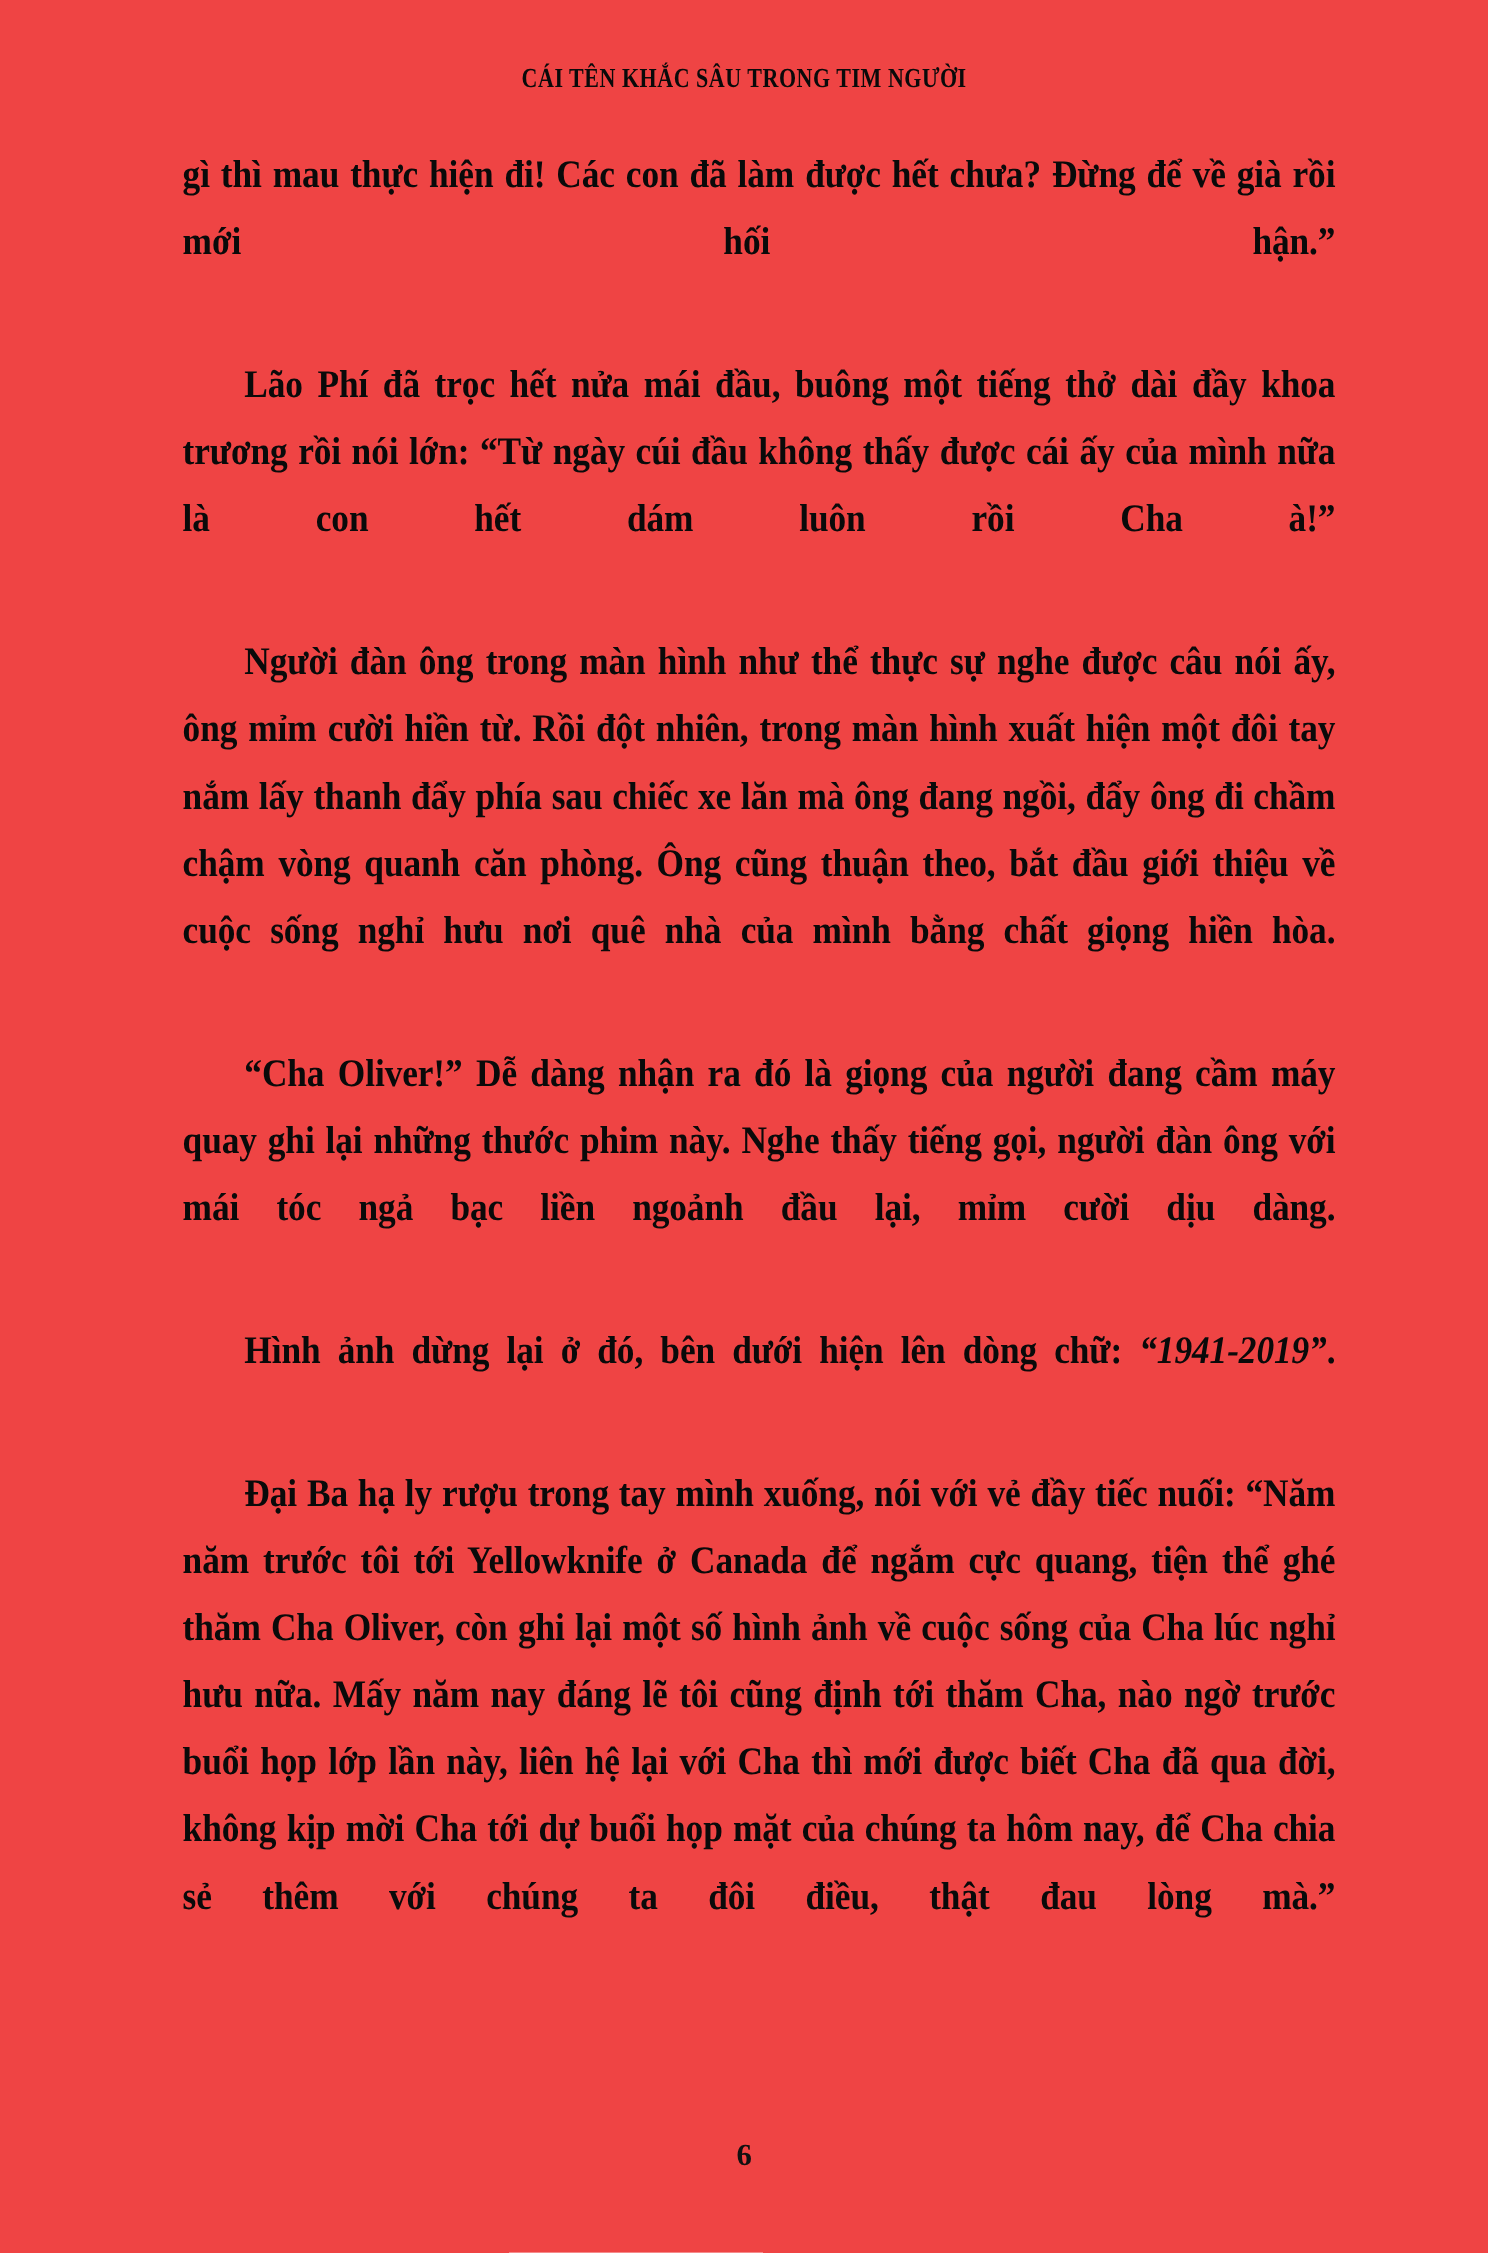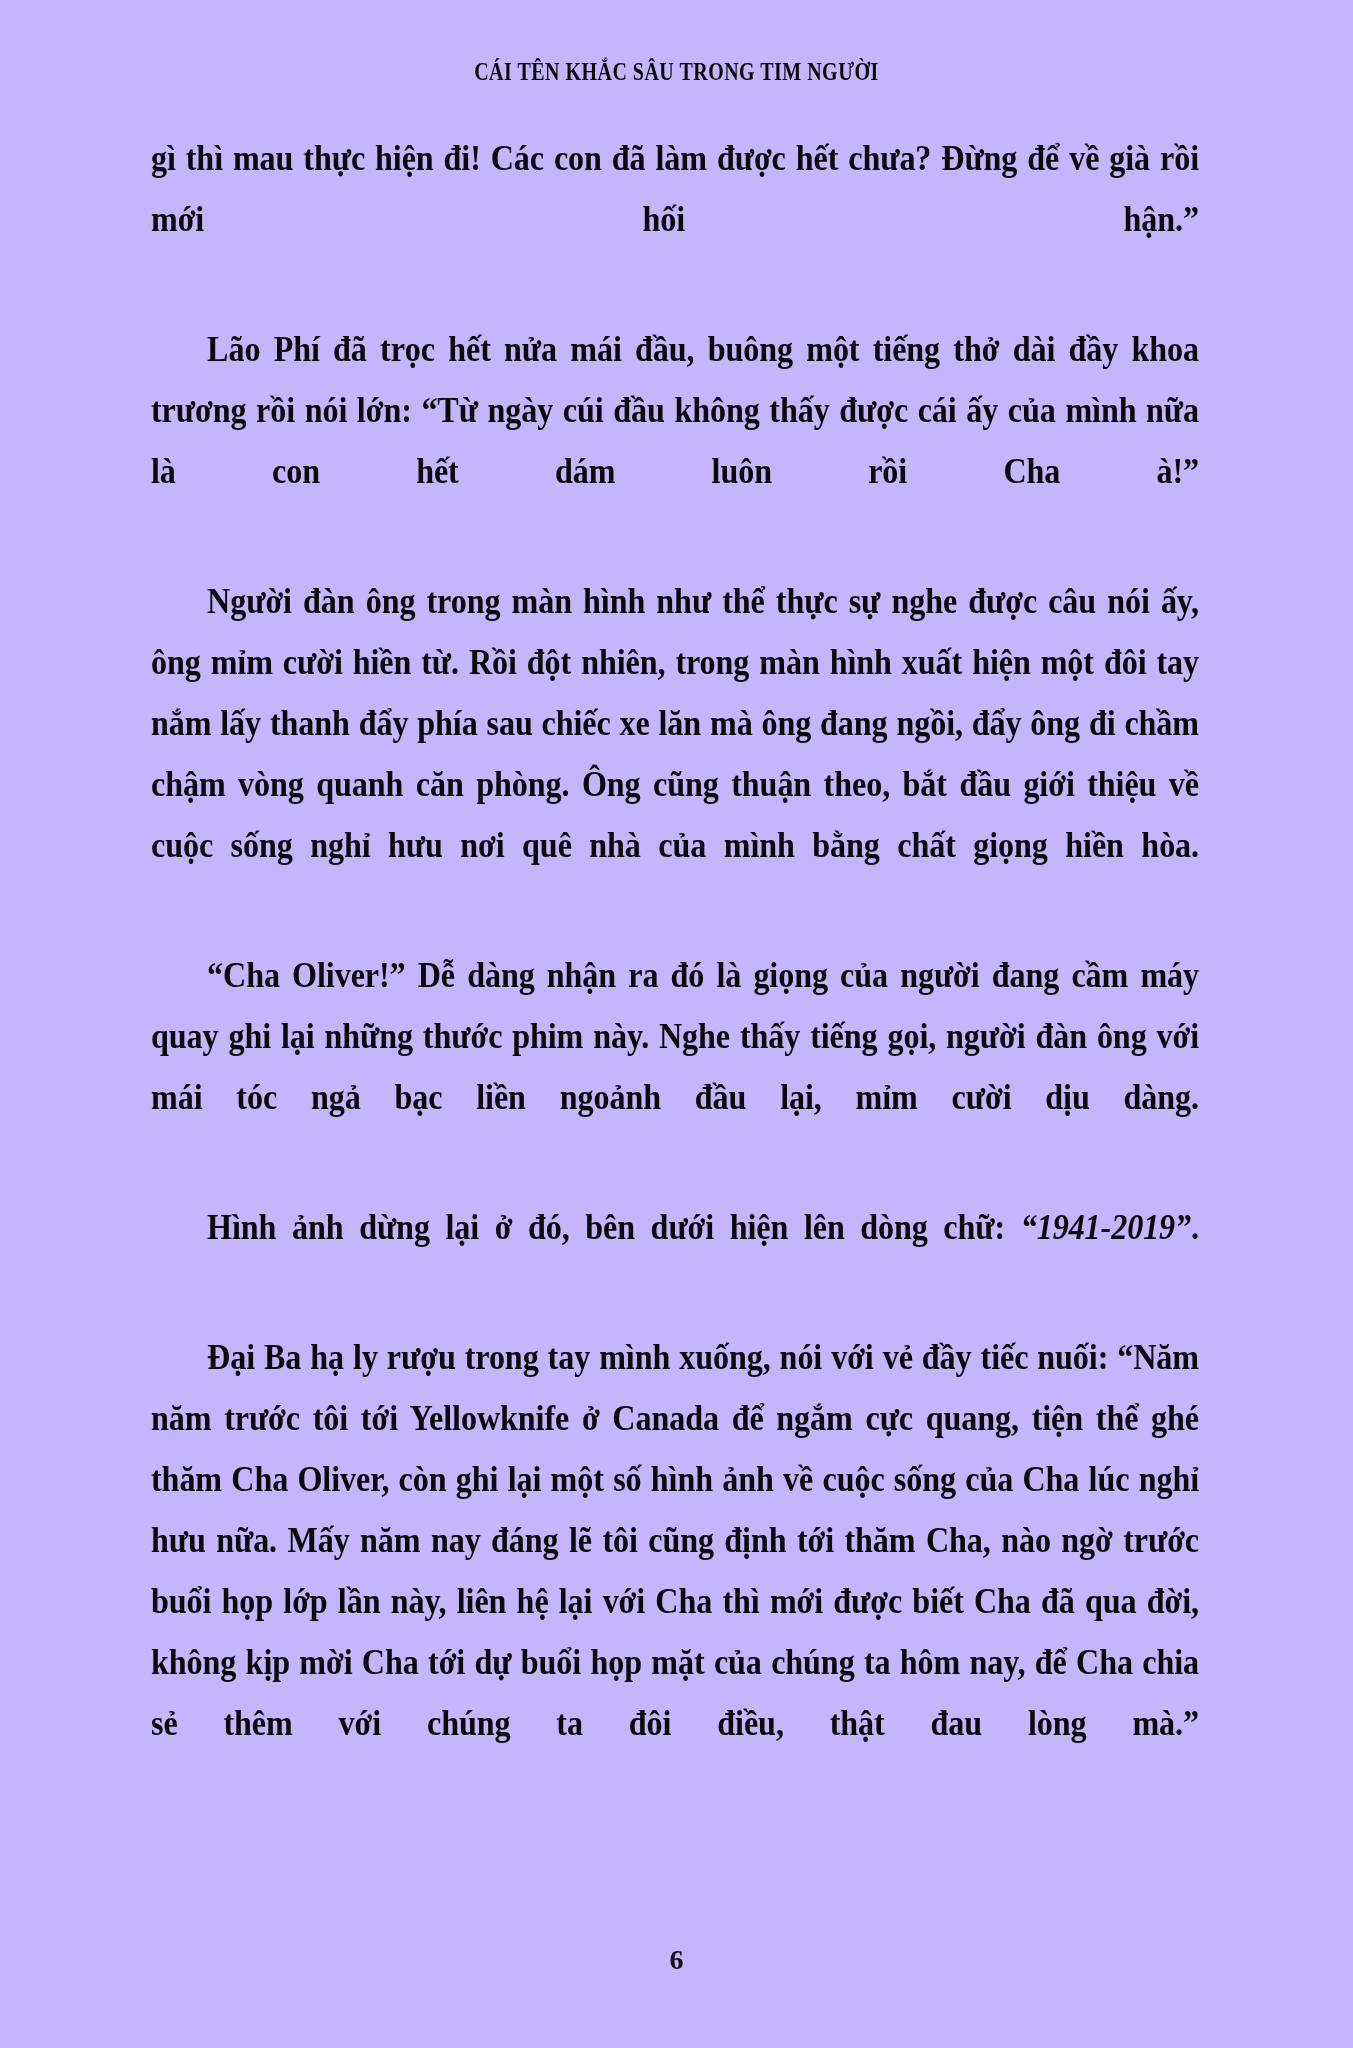--- a/index.html
+++ b/index.html
@@ -5,21 +5,21 @@
   html, body {
     margin: 0;
     padding: 0;
     background: #ffffff;
   }
 
   .page {
     position: relative;
     width: 1353px;
     height: 2048px;
-    background: #c4b5fd;
+    background: #ef4444;
     box-sizing: border-box;
     overflow: hidden;
     font-family: "Liberation Serif", "DejaVu Serif", serif;
     color: #0b0b0b;
   }
 
   
   .running-head {
     position: absolute;
     top: 58px;
@@ -33,21 +33,21 @@
     transform: scaleX(0.80);
     transform-origin: center center;
     color: #0a0a0a;
     white-space: nowrap;
   }
 
   
   .text-block {
     position: absolute;
     top: 128px;
-    left: 151px;
+    left: 166px;
     width: 1048px;
   }
 
   .para {
     margin: 0 0 0 0;
     font-size: 35.5px;
     line-height: 61px;
     text-align: justify;
     text-justify: inter-word;
     font-weight: 700;

